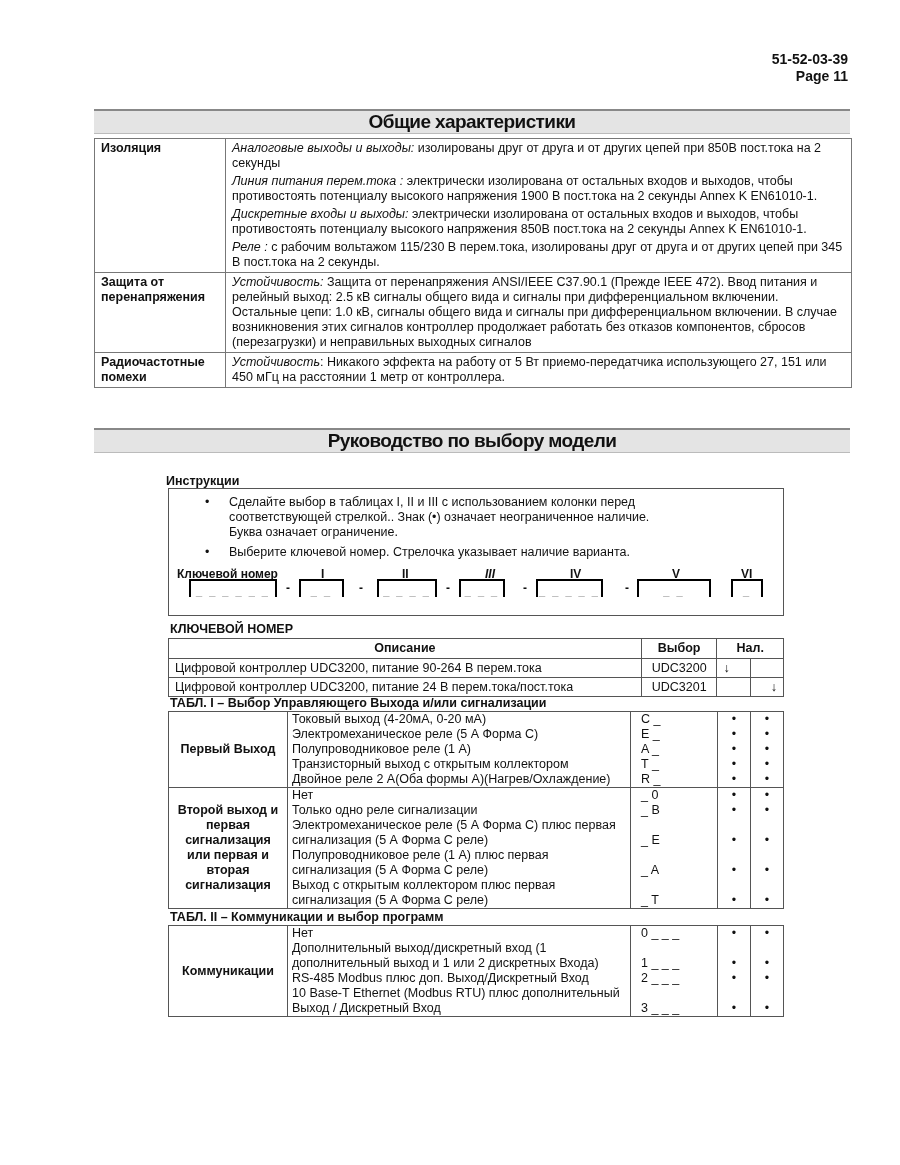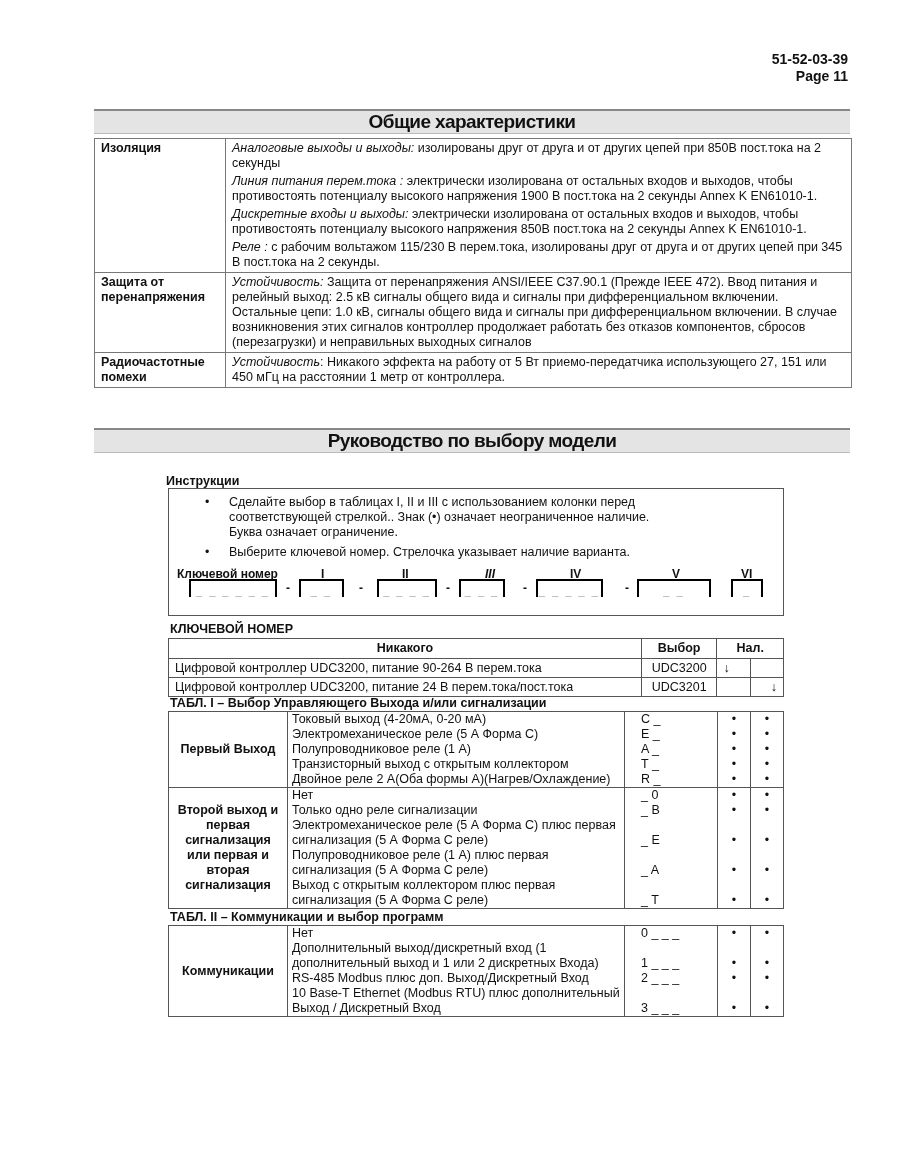--- a/index.html
+++ b/index.html
@@ -21,21 +21,21 @@
   .klabel { position: absolute; font-weight: bold; font-size: 12px; top: 0; }
   .kbox { position: absolute; top: 12px; height: 18px; border-left: 2px solid #000; border-right: 2px solid #000; border-top: 2px solid #000; box-sizing: border-box; text-align: center; color: #aaa; font-size: 11px; line-height: 20px; letter-spacing: 2px; }
   .kdash { position: absolute; top: 14px; font-weight: bold; font-size: 12px; }
   .sect { position: absolute; left: 170px; font-weight: bold; font-size: 12.5px; }
   .key { position: absolute; left: 168px; top: 638px; width: 616px; font-size: 12.5px; }
   .key td { border: 1px solid #555; padding: 1px 6px; height: 16px; line-height: 16px; }
   .key th { border: 1px solid #555; font-weight: bold; height: 17px; line-height: 17px; }
   .opt { position: absolute; left: 168px; width: 616px; font-size: 12.5px; border: 1px solid #555; }
   .opt td { padding: 0 4px; line-height: 15px; vertical-align: middle; }
   .opt td.grp { font-weight: bold; text-align: center; width: 110px; border-right: 1px solid #555; }
-  .opt td.sel { width: 72px; border-left: 1px solid #555; border-right: 1px solid #555; text-align: left; padding-left: 16px; }
+  .opt td.sel { width: 72px; border-left: 1px solid #555; border-right: 1px solid #555; text-align: left; padding-left: 10px; }
   .opt td.av { width: 24px; text-align: center; border-right: 1px solid #555; }
   .opt td.av2 { width: 24px; text-align: center; }
   .opt tr.sep td { border-top: 1px solid #555; }
 </style>
 </head>
 <body>
 
 <div class="hdr">
   <div>51-52-03-39</div>
   <div>Page 11</div>
@@ -98,21 +98,21 @@
     <span class="kdash" style="left:456px;">-</span>
     <div class="kbox" style="left:468px;width:74px;">_ _</div>
     <div class="kbox" style="left:562px;width:32px;">_</div>
   </div>
 </div>
 
 <div class="sect" style="top:622px;">КЛЮЧЕВОЙ НОМЕР</div>
 <table class="key">
   <tbody>
       <tr>
-    <th style="width:466px;">Никакого</th>
+    <th style="width:466px;">Описание</th>
     <th style="width:72px;">Выбор</th>
     <th colspan="2">Нал.</th>
   </tr>
   <tr>
     <td>Цифровой контроллер UDC3200, питание 90-264 В перем.тока</td>
     <td style="text-align:center;">UDC3200</td>
     <td style="width:20px;">↓</td>
     <td style="width:20px;text-align:right;"></td>
   </tr>
   <tr>

